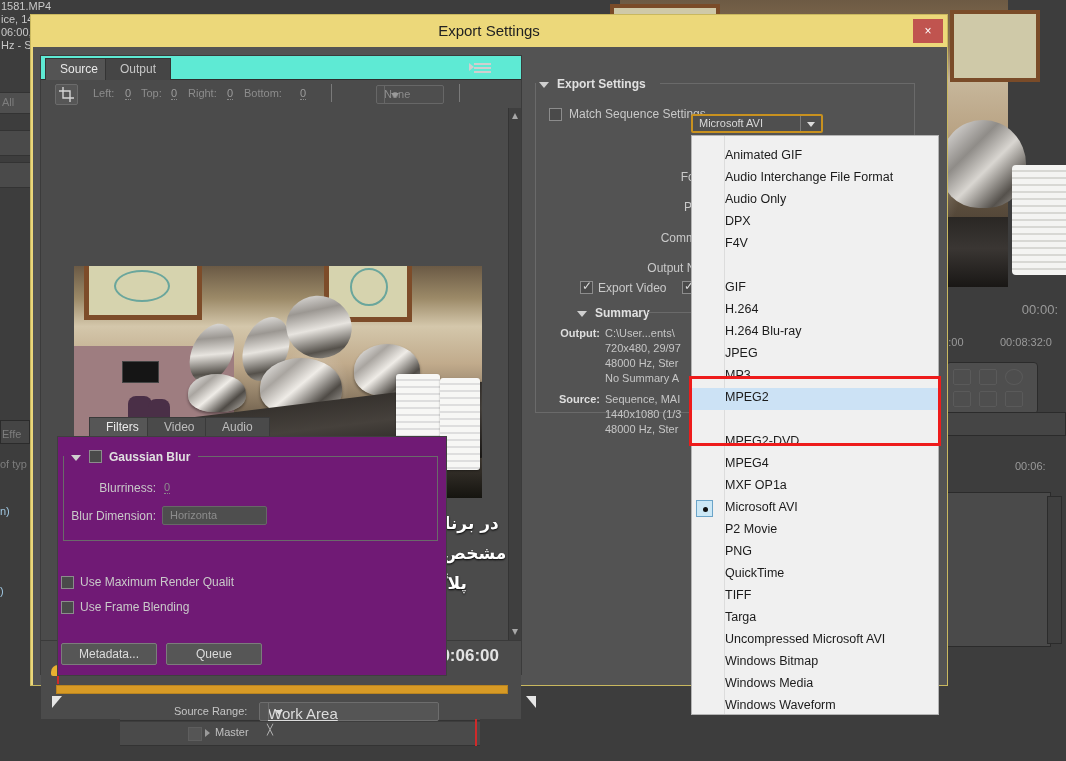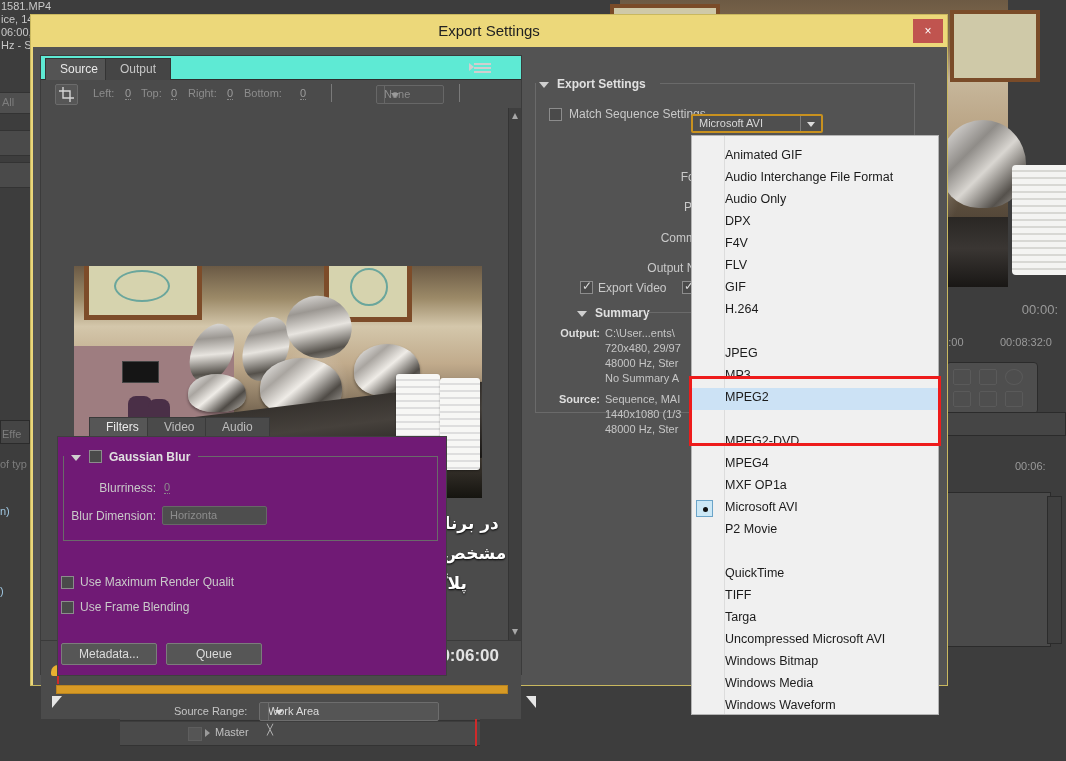--- a/index.html
+++ b/index.html
@@ -170,21 +170,21 @@
   #fit-box .dv::after { content:""; position:absolute; left:6px; top:7px; width:0;height:0;
     border-top:5px solid #dcdcdc; border-left:4px solid transparent; border-right:4px solid transparent;}
   #scrub-track { position:absolute; left:15px; top:44px; width:452px; height:9px; background:#d79a25; border:1px solid #b98420; cursor:pointer;}
   #playhead-marker { position:absolute; left:10px; top:24px; width:14px; height:17px; cursor:pointer;}
   #playhead-marker .head { width:14px; height:11px; background:#e8b130; border-radius:7px 7px 2px 2px;}
   #playhead-marker .stem { width:2px; height:8px; background:#cf2a2a; margin-left:6px;}
   #in-handle { position:absolute; left:11px; top:55px; width:0;height:0;border-top:12px solid #e6e6e6; border-right:10px solid transparent;}
   #out-handle { position:absolute; left:485px; top:55px; width:0;height:0;border-top:12px solid #e6e6e6; border-left:10px solid transparent;}
   #src-range-lbl { position:absolute; left:133px; top:64px; color:#c5c5c5; font-size:11px;}
   #src-range-box { position:absolute; left:218px; top:61px; width:180px; height:19px; background:#555; border:1px solid #6d6d6d; border-radius:2px; cursor:pointer;}
-  #src-range-box span { position:absolute; left:8px; top:2px; font-size:11px; color:#dcdcdc;}
+  #src-range-box span { position:absolute; left:8px; top:2px; font-size:15px; color:#dcdcdc;text-decoration:underline;}
   #src-range-box .dv { position:absolute; right:0; top:0; width:20px; height:17px; border-left:1px solid #6d6d6d;}
   #src-range-box .dv::after { content:""; position:absolute; left:6px; top:7px; width:0;height:0;
     border-top:5px solid #dcdcdc; border-left:4px solid transparent; border-right:4px solid transparent;}
 
   
   #set-panel { position:absolute; left:497px; top:8px; width:412px; height:620px; background:#535353;}
   .grp-title { position:absolute; color:#e0e0e0; font-size:12px; font-weight:bold;}
   .grp-tri { position:absolute; width:0;height:0;border-top:6px solid #cfcfcf;border-left:5px solid transparent;border-right:5px solid transparent; cursor:pointer;}
   .grp-rule { position:absolute; height:1px; background:#6a6a6a;}
   .grp-box { position:absolute; border:1px solid #6a6a6a; border-top:none;}
@@ -494,28 +494,28 @@
     </div>
     <div class="mi" style="top: 54px;">
       <span>Audio Only</span>
     </div>
     <div class="mi" style="top: 76px;">
       <span>DPX</span>
     </div>
     <div class="mi" style="top: 98px;">
       <span>F4V</span>
     </div>
-    <div class="mi" style="top: 120px;">
-      <span>FLV</span>
-    </div>
     <div class="mi" style="top: 142px;">
       <span>GIF</span>
     </div>
     <div class="mi" style="top: 164px;">
       <span>H.264</span>
+    </div>
+    <div class="mi" style="top: 186px;">
+      <span>H.264 Blu-ray</span>
     </div>
     <div class="mi" style="top: 208px;">
       <span>JPEG</span>
     </div>
     <div class="mi" style="top: 230px;">
       <span>MP3</span>
     </div>
     <div class="mi sel" style="top: 252px;">
       <span>MPEG2</span>
     </div>
@@ -528,20 +528,23 @@
     <div class="mi" style="top: 340px;">
       <span>MXF OP1a</span>
     </div>
     <div class="mi" style="top: 362px;">
       <span class="radio"></span>
       <span>Microsoft AVI</span>
     </div>
     <div class="mi" style="top: 384px;">
       <span>P2 Movie</span>
     </div>
+    <div class="mi" style="top: 406px;">
+      <span>PNG</span>
+    </div>
     <div class="mi" style="top: 428px;">
       <span>QuickTime</span>
     </div>
     <div class="mi" style="top: 450px;">
       <span>TIFF</span>
     </div>
     <div class="mi" style="top: 472px;">
       <span>Targa</span>
     </div>
     <div class="mi" style="top: 494px;">

